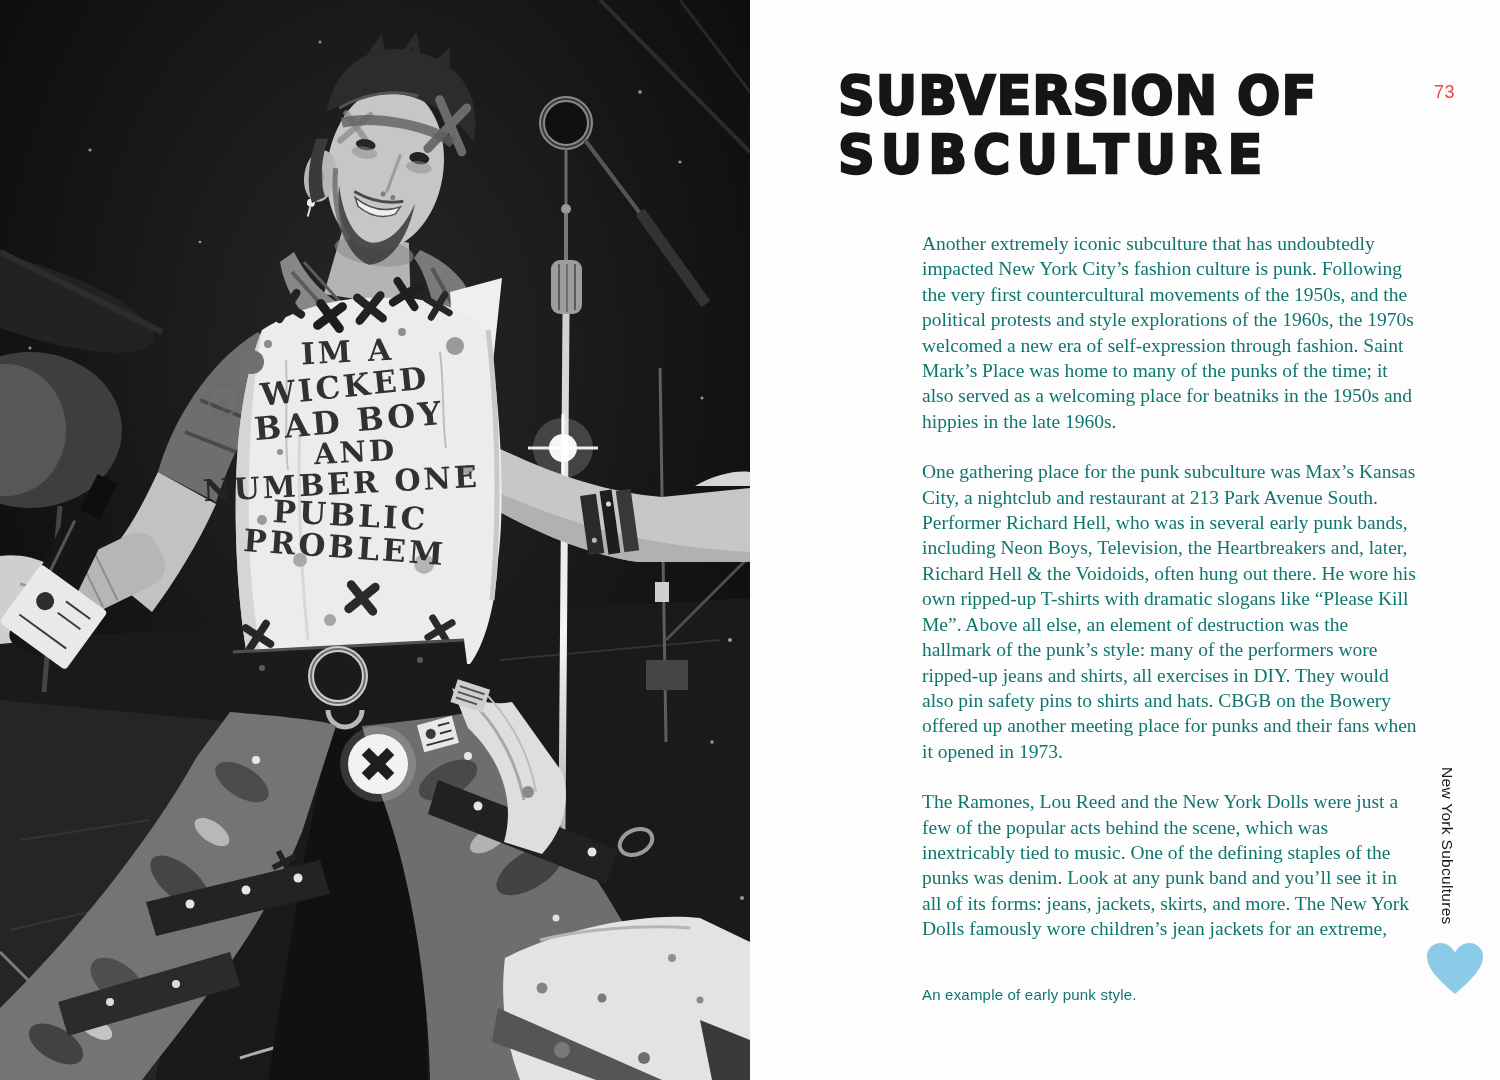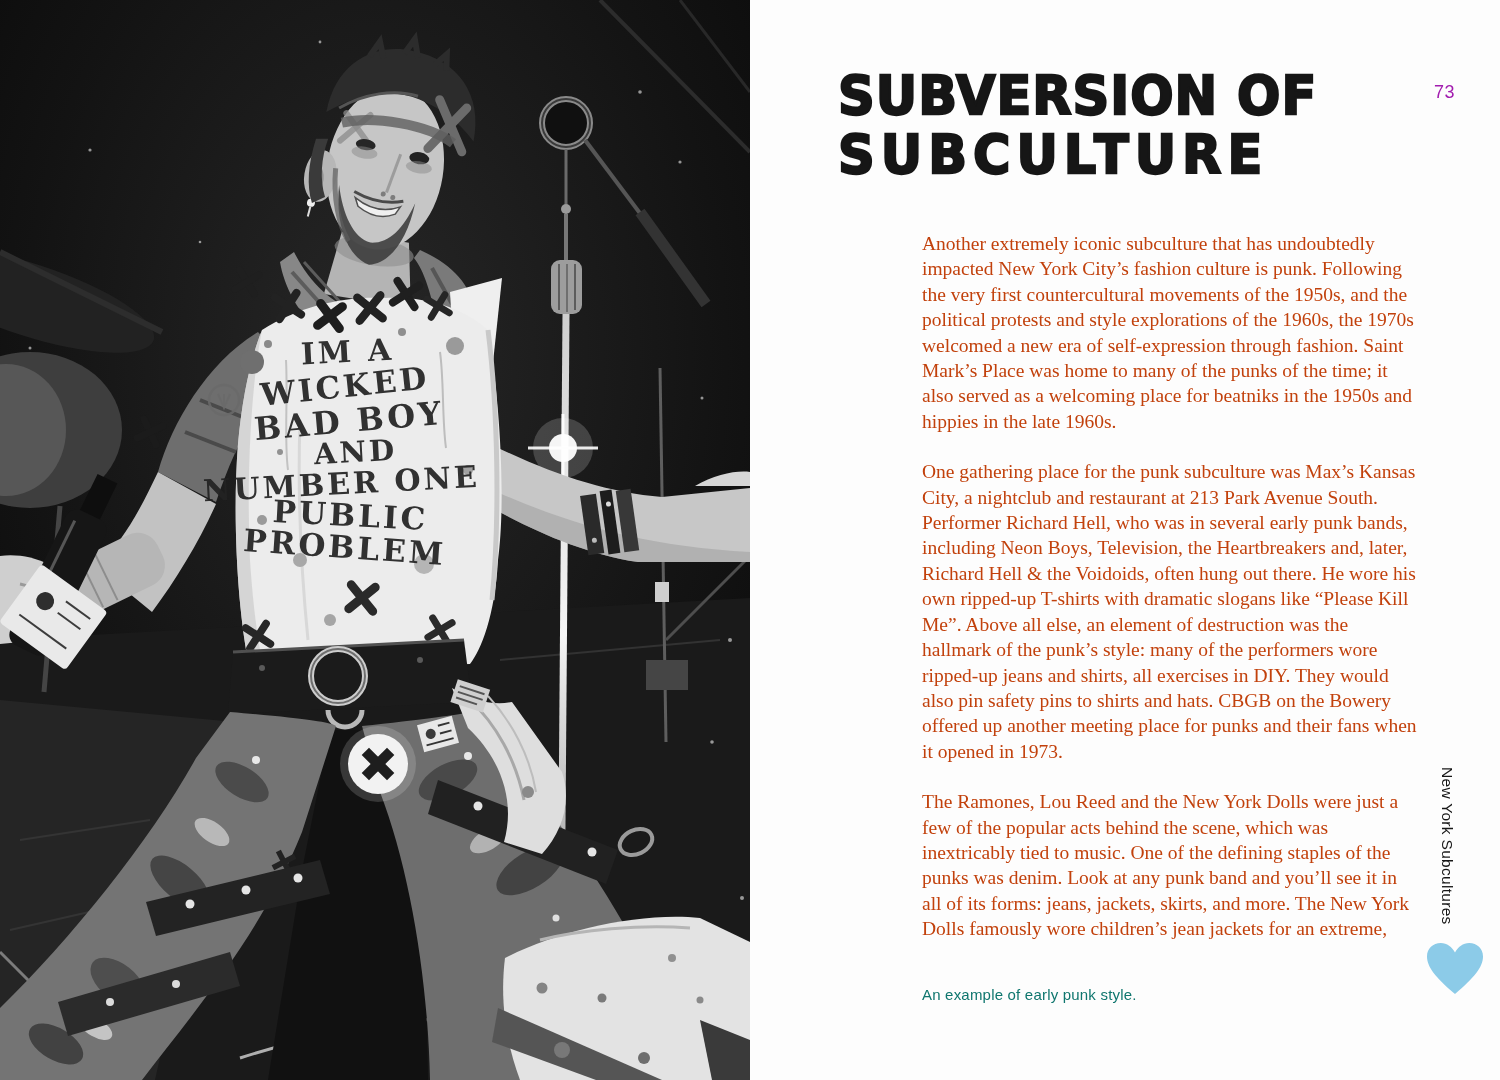--- a/index.html
+++ b/index.html
@@ -2,31 +2,31 @@
 <html><head>
 <meta charset="utf-8">
 <style>
   html,body{margin:0;padding:0;background:#777;}
   .spread{position:relative;width:1500px;height:1080px;background:#fdfdfd;overflow:hidden;
           font-family:"Liberation Sans",sans-serif;}
   .photo-page{position:absolute;left:0;top:0;width:750px;height:1080px;background:#0a0a0a;}
   .photo-page svg{display:block;width:750px;height:1080px;}
   .text-page{position:absolute;left:750px;top:0;width:750px;height:1080px;background:#fdfdfd;}
 
-  .page-number{position:absolute;left:684px;top:82px;font-size:18px;color:#a21caf;letter-spacing:.5px;}
+  .page-number{position:absolute;left:684px;top:82px;font-size:18px;color:#ef4444;letter-spacing:.5px;}
 
   .chapter-title{position:absolute;left:88px;top:66px;margin:0;
     font-family:"DejaVu Sans",sans-serif;font-weight:bold;color:#161616;
     font-size:51px;line-height:57px;letter-spacing:1px;
     -webkit-text-stroke:2.2px #161616;transform:scaleY(1.04);transform-origin:left top;}
   .chapter-title .t-line{display:block;white-space:nowrap;}
   .chapter-title .t-line2{letter-spacing:6px;}
 
   .body-text{position:absolute;left:172px;top:231px;width:496px;
-    font-family:"Liberation Serif",serif;font-size:19.5px;line-height:25.4px;color:#c2410c;}
+    font-family:"Liberation Serif",serif;font-size:19.5px;line-height:25.4px;color:#0f766e;}
   .body-text p{margin:0 0 25px 0;}
 
   .caption{position:absolute;left:172px;top:986px;font-size:15px;color:#0f766e;letter-spacing:.2px;}
 
   .vertical-label{position:absolute;left:688px;top:767px;height:180px;
     writing-mode:vertical-rl;font-size:15.5px;color:#161616;letter-spacing:.3px;white-space:nowrap;}
 
   .heart-wrap{position:absolute;left:676px;top:942px;width:58px;height:54px;}
 </style>
 </head>

